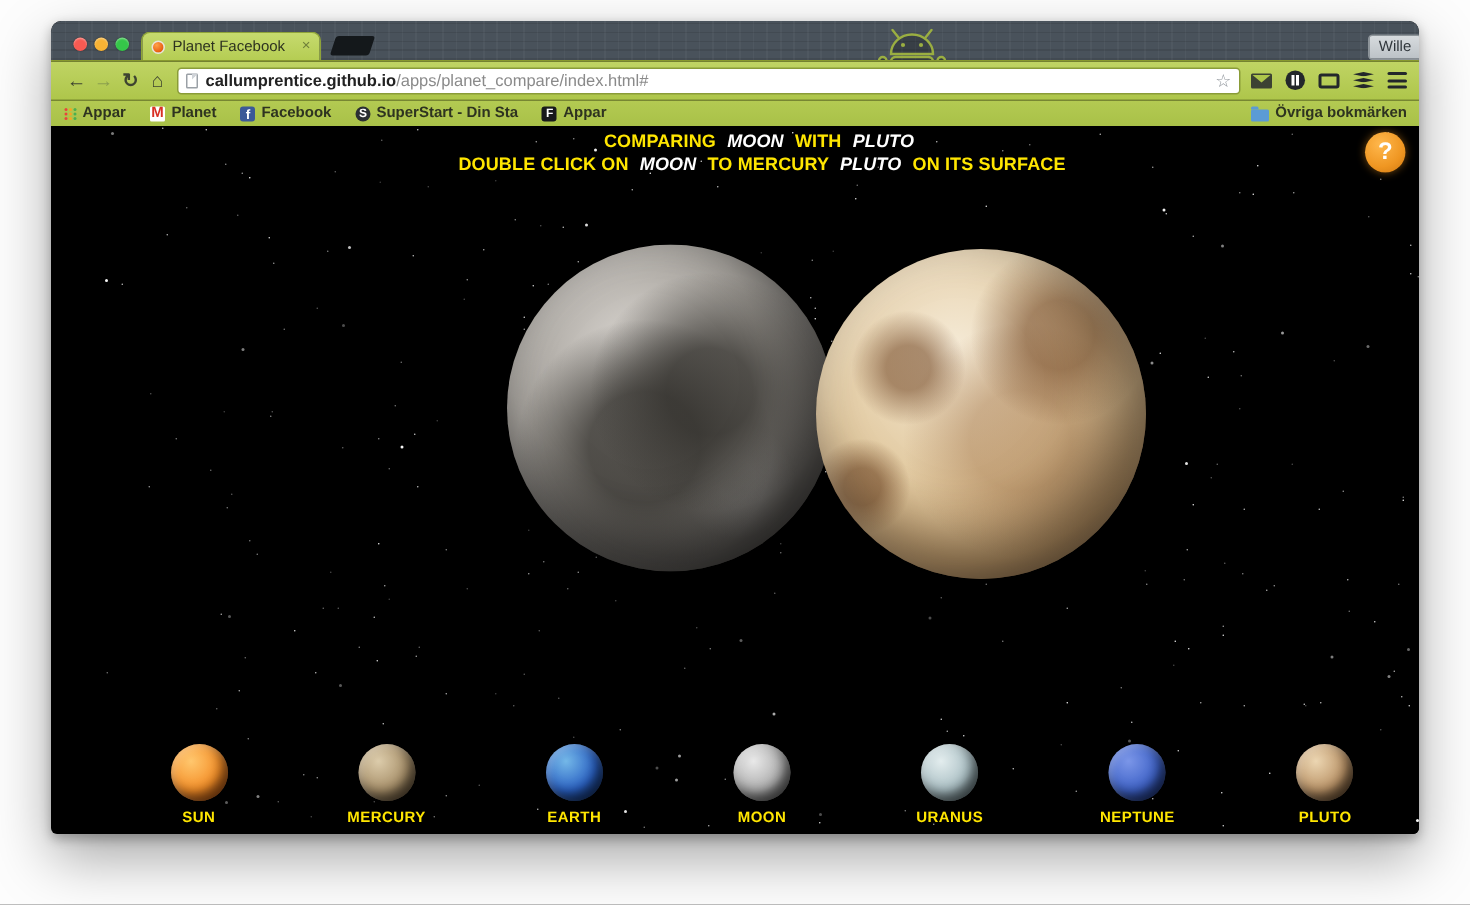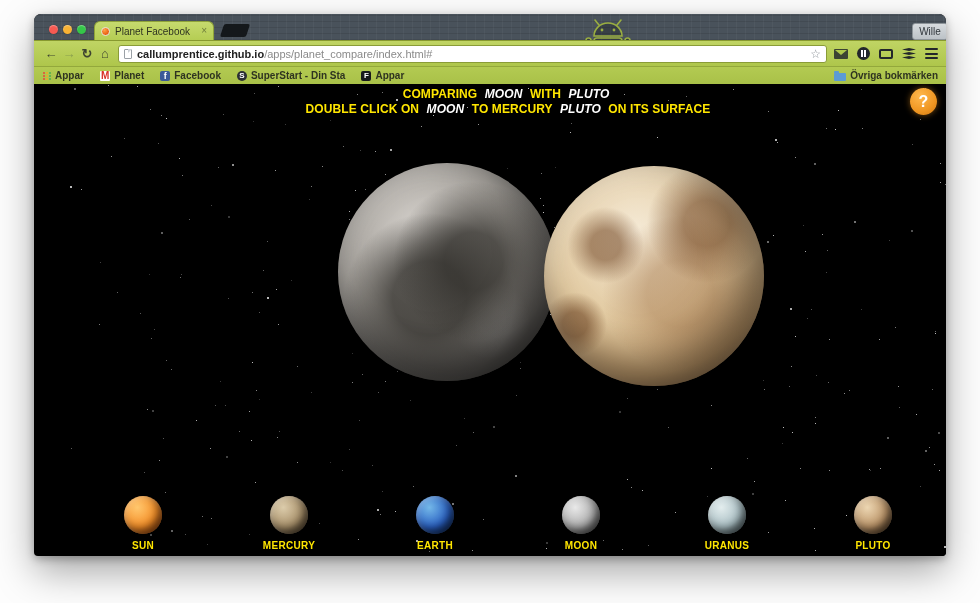--- a/index.html
+++ b/index.html
@@ -573,18 +573,22 @@
       </div>
         <div class="planet-thumb" style="">
         <span class="thumb-sphere" style="background: radial-gradient(circle at 35% 30%, rgb(233, 233, 233), rgb(173, 173, 173) 55%, rgb(71, 71, 71) 96%);"></span>
         <span class="thumb-label">MOON</span>
       </div>
         <div class="planet-thumb" style="">
         <span class="thumb-sphere" style="background: radial-gradient(circle at 35% 30%, rgb(227, 237, 238), rgb(170, 191, 196) 55%, rgb(76, 94, 98) 96%);"></span>
         <span class="thumb-label">URANUS</span>
       </div>
         <div class="planet-thumb" style="">
+        <span class="thumb-sphere" style="background: radial-gradient(circle at 35% 30%, rgb(123, 150, 232), rgb(63, 99, 200) 55%, rgb(16, 35, 92) 96%);"></span>
+        <span class="thumb-label">NEPTUNE</span>
+      </div>
+        <div class="planet-thumb" style="">
         <span class="thumb-sphere" style="background: radial-gradient(circle at 35% 30%, rgb(236, 214, 178), rgb(187, 148, 104) 55%, rgb(76, 52, 29) 96%);"></span>
         <span class="thumb-label">PLUTO</span>
       </div>
       </div>
   </div>
 </div>
 
 </body></html>

